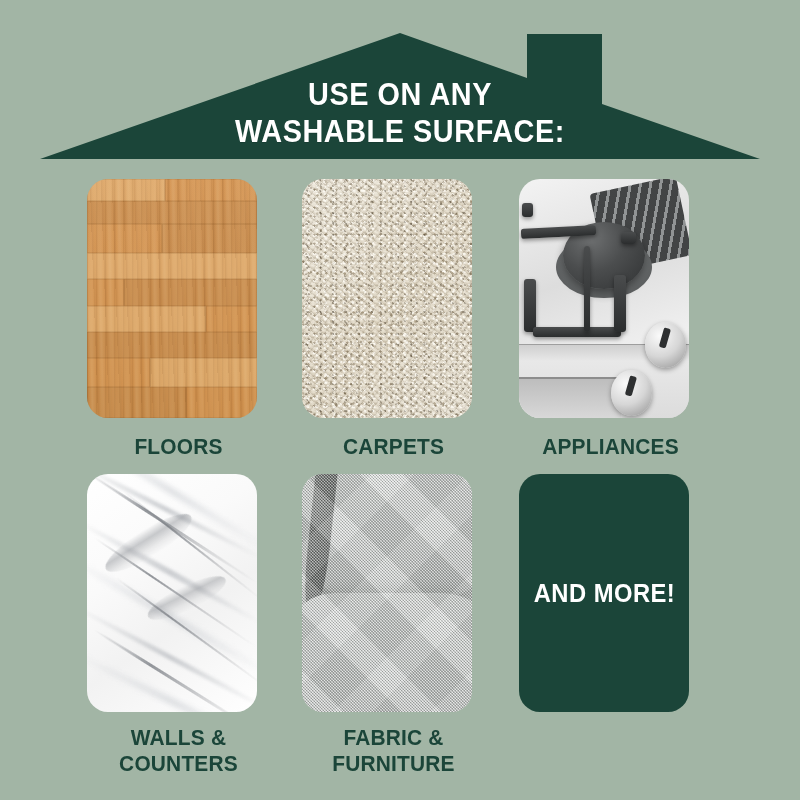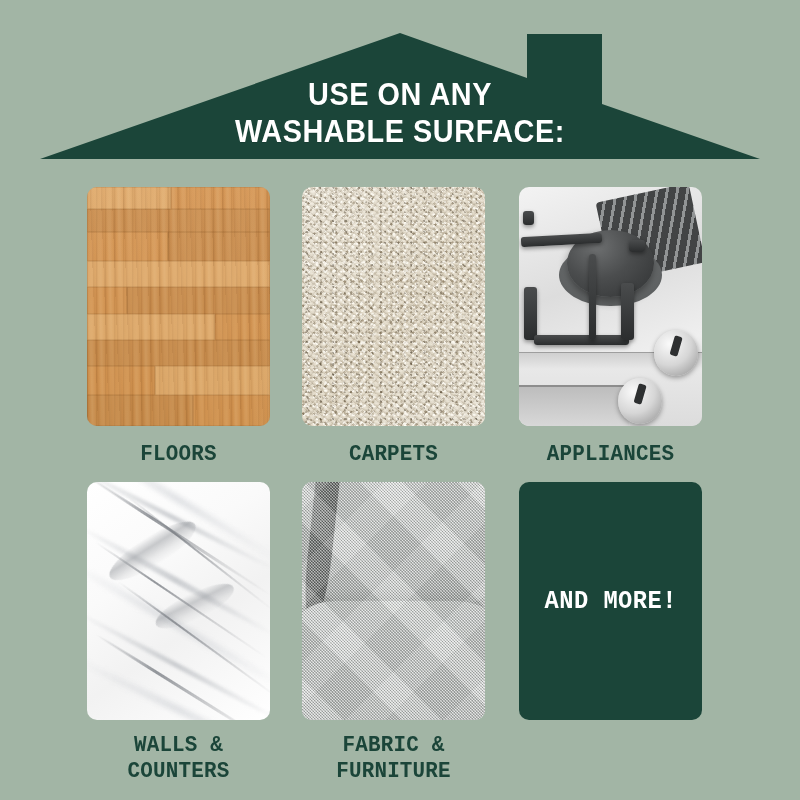--- a/index.html
+++ b/index.html
@@ -50,32 +50,31 @@
   .grid-row {
     position: absolute;
     left: 0;
     width: 800px;
   }
   #row-1 { top: 179px; }
   #row-2 { top: 474px; }
 
   .cell {
     position: absolute;
-    top: 8px;
+    top: 0;
     width: 183px;
-    font-family: Liberation Mono, monospace;
   }
   .cell.col-1 { left: 87px; }
   .cell.col-2 { left: 302px; }
   .cell.col-3 { left: 519px; }
 
   .swatch {
-    width: 183px;
+    width: 170px;
     height: 239px;
-    border-radius: 10px;
+    border-radius: 21px;
     overflow: hidden;
     position: relative;
     background: #cfcfcf;
   }
   #row-2 .swatch { height: 238px; }
 
   .card-label {
     margin-top: 16px;
     text-align: center;
     color: #1b4539;

